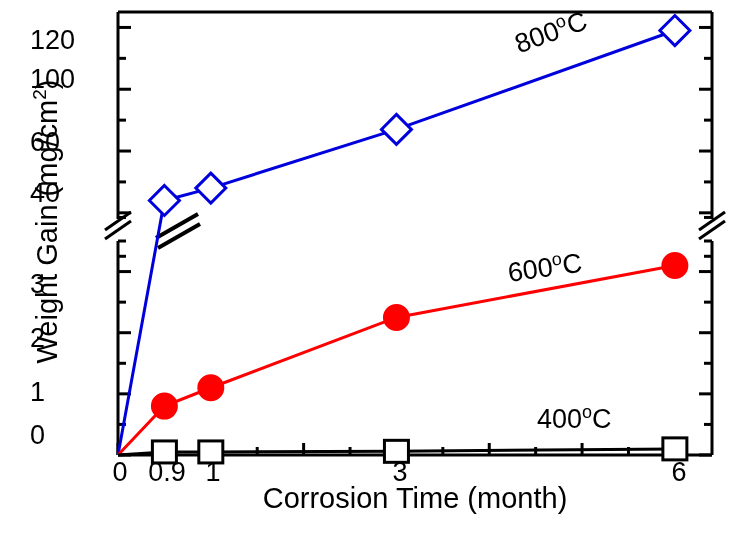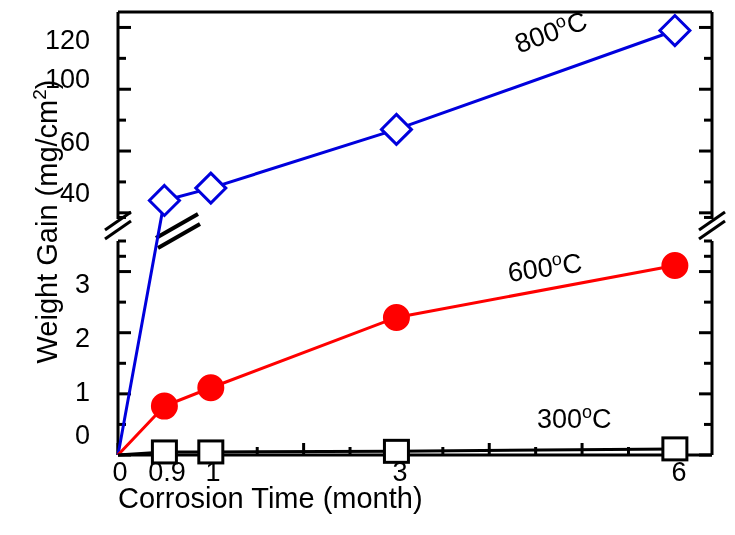--- a/index.html
+++ b/index.html
@@ -13,27 +13,27 @@
   .ytitle{
     position:absolute;
     left:-163px; top:205px;
     width:420px; text-align:center;
     transform:rotate(-90deg);
     transform-origin:50% 50%;
     font-size:29px; letter-spacing:0px; white-space:nowrap;
   }
   .xtitle{
     position:absolute; left:118px; top:482px; width:594px;
-    text-align:left; font-size:29px; white-space:nowrap;
+    text-align:center; font-size:29px; white-space:nowrap;
   }
   .sup{font-size:19px; vertical-align:super; line-height:0;}
 
   
   .ylab{
-    position:absolute; right:0; width:60px; text-align:right;
+    position:absolute; right:0; width:60px; text-align:left;
     font-size:27px; line-height:1;
   }
   .ylabwrap{position:absolute;left:30px;top:0;width:60px;height:100%;}
   .xlab{
     position:absolute; top:459px; width:80px; margin-left:-40px;
     text-align:center; font-size:27px; line-height:1;
   }
 
   
   .ann{position:absolute;font-size:27px;white-space:nowrap;}
@@ -72,21 +72,21 @@
   <div class="xlab" style="left:167px">0.9</div>
   <div class="xlab" style="left:213px">1</div>
   <div class="xlab" style="left:400px">3</div>
   <div class="xlab" style="left:679px">6</div>
 
 
   <div class="ann" id="ann-800"><span>800</span><span class="deg">o</span><span>C</span></div>
 
   <div class="ann" id="ann-600"><span>600</span><span class="deg">o</span><span>C</span></div>
 
-  <div class="ann" id="ann-400"><span>300</span><span class="deg">o</span><span>C</span></div>
+  <div class="ann" id="ann-400"><span>400</span><span class="deg">o</span><span>C</span></div>
 
   <svg id="plot" width="735" height="535">
     <g id="ticks">
         <line x1="118" y1="455" x2="118" y2="443" stroke="#000" stroke-width="3"></line>
         <line x1="164.40625" y1="455" x2="164.40625" y2="447" stroke="#000" stroke-width="3"></line>
         <line x1="210.8125" y1="455" x2="210.8125" y2="443" stroke="#000" stroke-width="3"></line>
         <line x1="257.21875" y1="455" x2="257.21875" y2="447" stroke="#000" stroke-width="3"></line>
         <line x1="303.625" y1="455" x2="303.625" y2="443" stroke="#000" stroke-width="3"></line>
         <line x1="350.03125" y1="455" x2="350.03125" y2="447" stroke="#000" stroke-width="3"></line>
         <line x1="396.4375" y1="455" x2="396.4375" y2="443" stroke="#000" stroke-width="3"></line>

